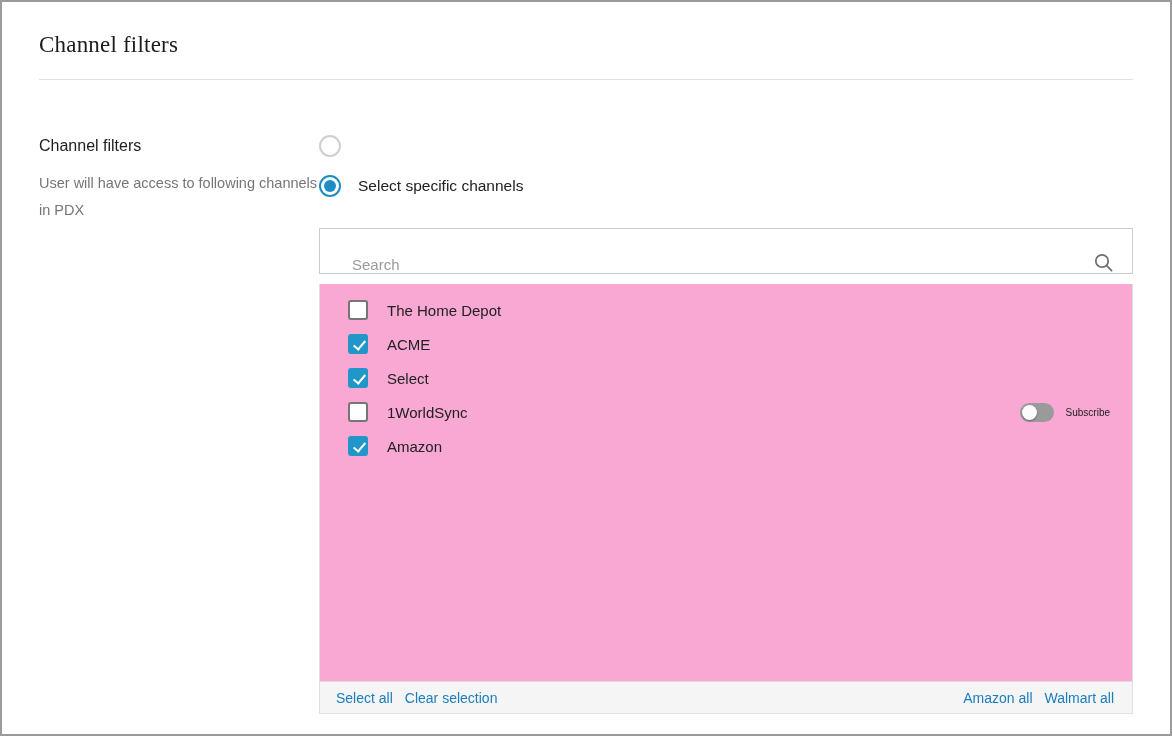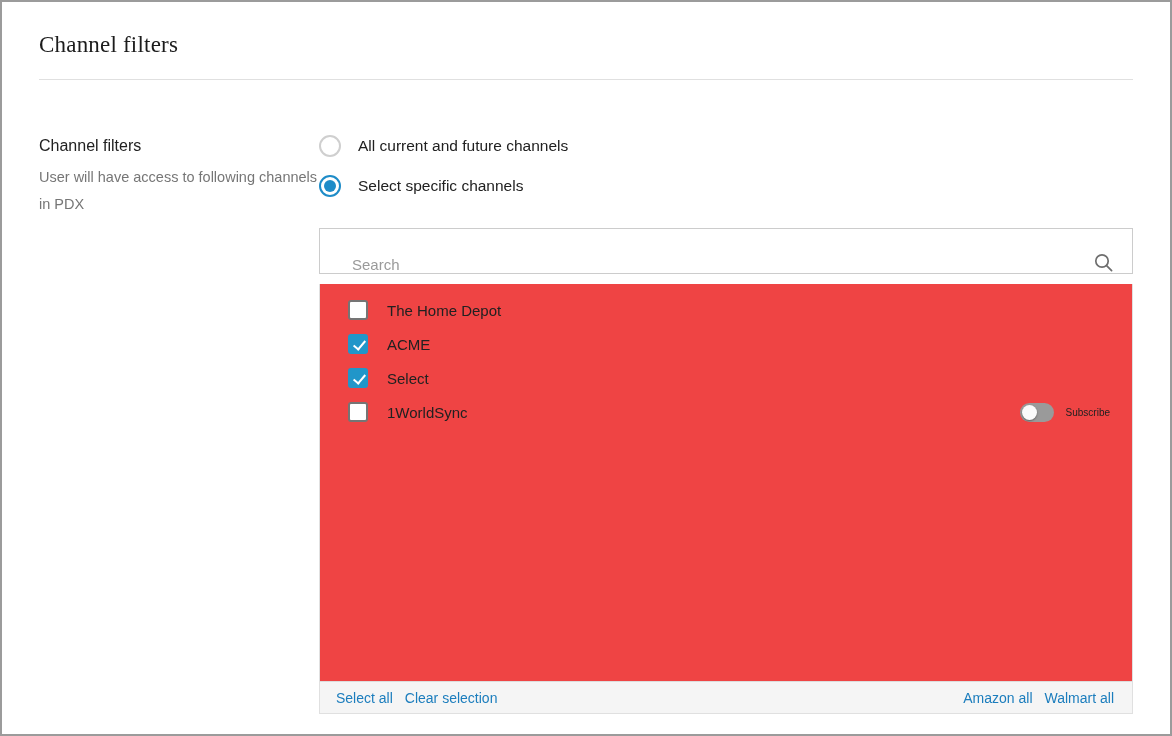--- a/index.html
+++ b/index.html
@@ -34,21 +34,21 @@
     padding: 0 37px;
     margin-top: 54px;
   }
   .sidebar { width: 280px; flex: 0 0 280px; }
   .sidebar-label {
     font-size: 16px;
     color: #212121;
     line-height: 24px;
   }
   .sidebar-helper {
-    margin-top: 6px;
+    margin-top: 12px;
     font-size: 14.5px;
     color: #767676;
     line-height: 27px;
   }
   .main { flex: 1 1 auto; min-width: 0; }
 
   
   .radio-row {
     display: flex; align-items: center;
     height: 24px;
@@ -98,21 +98,21 @@
 
   
   .list-panel {
     margin-top: 10px;
     border: 1px solid #e0e0e0;
     border-top: none;
   }
   .list-body {
     min-height: 397px;
     padding: 9px 22px 9px 28px;
-    background: #ef4444;
+    background: #f9a8d4;
   }
   .list-row {
     display: flex; align-items: center;
     height: 34px;
   }
   .row-check-group { display: flex; align-items: center; cursor: pointer; }
   .checkbox {
     width: 20px; height: 20px;
     border: 2px solid #757575;
     border-radius: 3px;
@@ -197,21 +197,20 @@
     <div class="sidebar">
       <div class="sidebar-label">Channel filters</div>
       <div class="sidebar-helper">User will have access to following channels in PDX</div>
     </div>
 
     <div class="main">
 
       <div class="radio-group">
         <div class="radio-row">
           <span class="radio"></span>
-          <span class="radio-label">All current and future channels</span>
         </div>
         <div class="radio-row">
           <span class="radio selected"></span>
           <span class="radio-label">Select specific channels</span>
         </div>
       </div>
 
       <div class="search-box">
         <input class="search-input" type="text" placeholder="Search" style="">
         <span class="search-icon">
@@ -258,20 +257,28 @@
     </span>
     <span class="row-spacer"></span>
     <span class="subscribe-wrap">
       <span class="toggle-track">
         <span class="toggle-knob"></span>
       </span>
       <span class="subscribe-label">Subscribe</span>
     </span>
   </div>
 
+  <div class="list-row">
+    <span class="row-check-group">
+      <span class="checkbox checked"></span>
+      <span class="row-label">Amazon</span>
+    </span>
+    <span class="row-spacer"></span>
+
+  </div>
 
 </div>
         <div class="footer-bar">
           <div class="footer-links-left">
             <a class="footer-link">Select all</a>
             <a class="footer-link">Clear selection</a>
           </div>
           <div class="footer-links-right">
             <a class="footer-link">Amazon all</a>
             <a class="footer-link">Walmart all</a>

